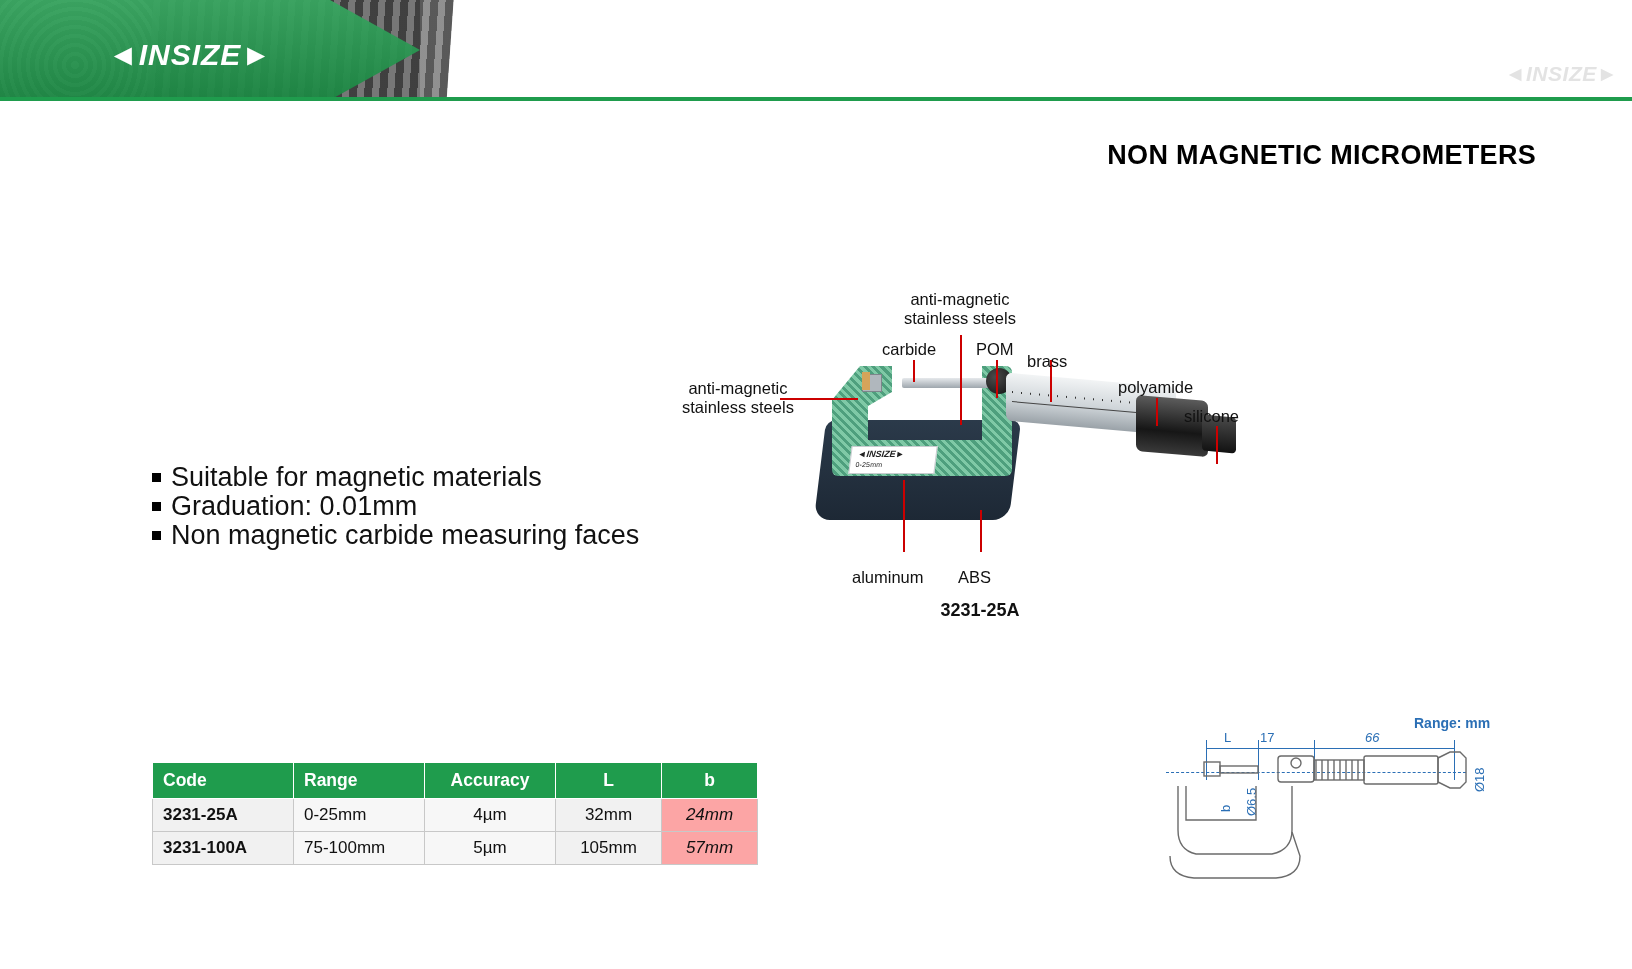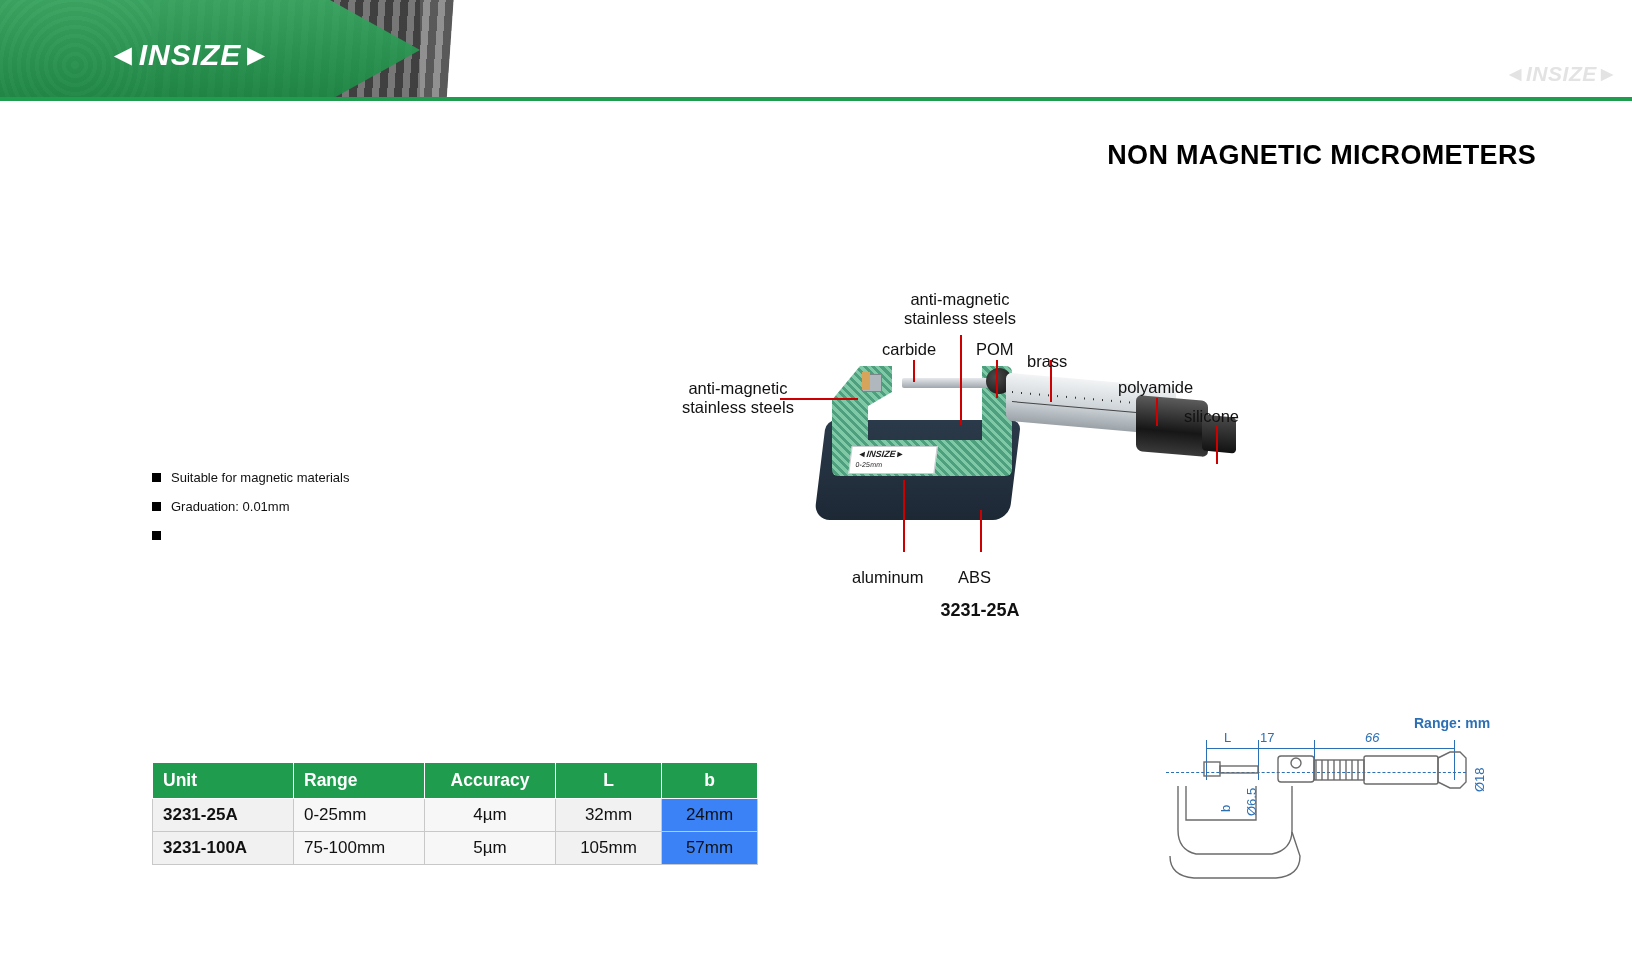--- a/index.html
+++ b/index.html
@@ -126,21 +126,21 @@
     margin-bottom: 6px;
   }
   .feature-bullet {
     width: 9px; height: 9px;
     background: #000;
     margin-top: 7px;
     margin-right: 10px;
     flex: none;
   }
   .feature-text {
-    font-size: 13px;
+    font-size: 27px;
     color: #111;
     line-height: 23px;
   }
 
   
   .product-area {
     position: absolute;
     left: 660px;
     top: 280px;
     width: 640px;
@@ -316,21 +316,21 @@
     font-weight: bold;
     background: #f1f1f1;
     text-align: left;
   }
   .spec-table td.range {
     background: #f7f7f7;
     text-align: left;
   }
   .spec-table td.acc { background: #f7f7f7; }
   .spec-table td.l { background: #f1f1f1; }
-  .spec-table td.b { background: #3b82f6; }
+  .spec-table td.b { background: #fca5a5; font-style: italic; }
   .col-code { width: 120px; }
   .col-range { width: 110px; }
   .col-acc { width: 110px; }
   .col-l { width: 85px; }
   .col-b { width: 75px; }
 
   
   .dim-area {
     position: absolute;
     left: 1160px;
@@ -392,20 +392,21 @@
   <div class="feature-row">
     <span class="feature-bullet"></span>
     <span class="feature-text">Suitable for magnetic materials</span>
   </div>
   <div class="feature-row">
     <span class="feature-bullet"></span>
     <span class="feature-text">Graduation: 0.01mm</span>
   </div>
   <div class="feature-row">
     <span class="feature-bullet"></span>
+    <span class="feature-text">Non magnetic carbide measuring faces</span>
   </div>
 </div>
 
 <div class="product-area">
 
   <div class="mic">
     <div class="frame-dark"></div>
     <div class="frame-green"></div>
     <div class="anvil"></div>
     <div class="carbide-tip"></div>
@@ -448,21 +449,21 @@
   </div>
   <div class="callout-label" style="left:192px; top:288px;">aluminum</div>
   <div class="callout-label" style="left:298px; top:288px;">ABS</div>
 </div>
 
 <div class="model-label">3231-25A</div>
 
 <table class="spec-table">
   <thead>
     <tr>
-      <th class="left col-code">Unit</th>
+      <th class="left col-code">Code</th>
       <th class="left col-range">Range</th>
       <th class="col-acc">Accuracy</th>
       <th class="col-l">L</th>
       <th class="col-b">b</th>
     </tr>
   </thead>
   <tbody>
     <tr>
       <td class="code">3231-25A</td>
       <td class="range">0-25mm</td>

